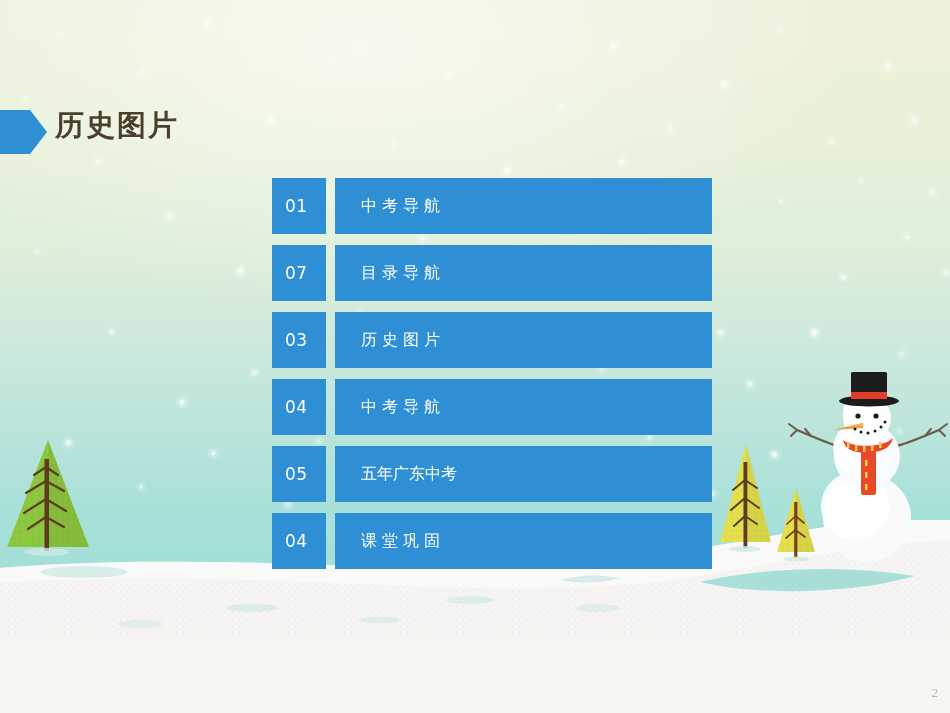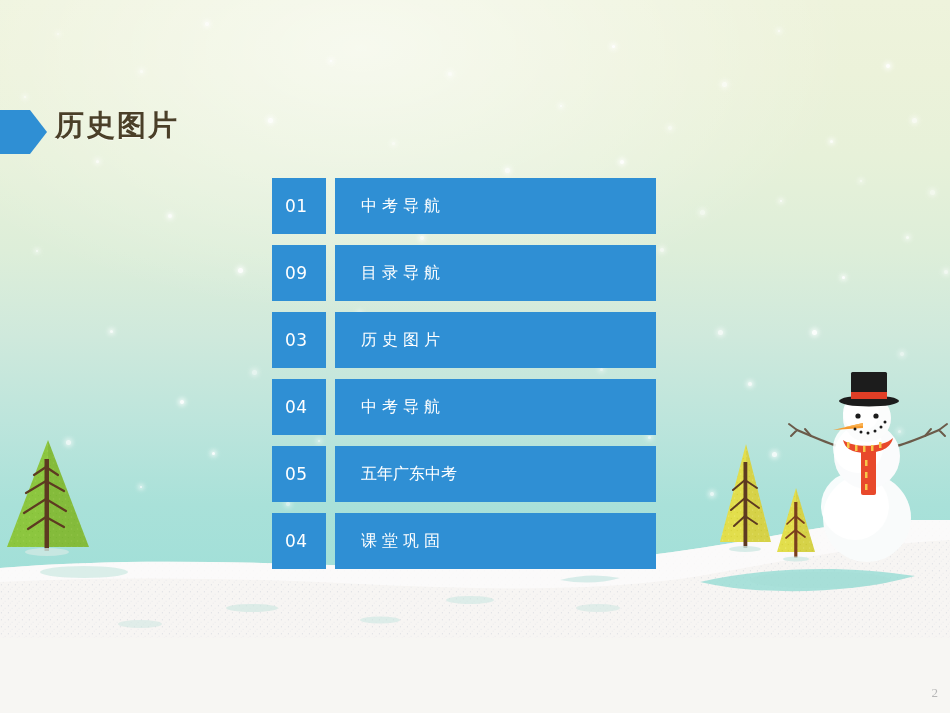--- a/index.html
+++ b/index.html
@@ -85,21 +85,21 @@
     letter-spacing: 2px;
     font-family: "DejaVu Sans", "Liberation Sans", sans-serif;
     text-shadow: 0 1px 0 rgba(255,255,255,0.5);
   }
 
   
   .menu {
     position: absolute;
     left: 272px;
     top: 178px;
-    width: 384px;
+    width: 440px;
   }
   .menu-row {
     display: flex;
     align-items: stretch;
     height: 56px;
     margin-bottom: 11px;
   }
   .menu-num {
     width: 54px;
     flex: 0 0 54px;
@@ -343,21 +343,21 @@
     </svg>
   </div>
   <div class="hdr-title">历史图片</div>
 
   <div class="menu" id="menu">
       <div class="menu-row">
         <div class="menu-num">01</div>
         <div class="menu-label">中考导航</div>
       </div>
       <div class="menu-row">
-        <div class="menu-num">09</div>
+        <div class="menu-num">07</div>
         <div class="menu-label">目录导航</div>
       </div>
       <div class="menu-row">
         <div class="menu-num">03</div>
         <div class="menu-label">历史图片</div>
       </div>
       <div class="menu-row">
         <div class="menu-num">04</div>
         <div class="menu-label">中考导航</div>
       </div>

